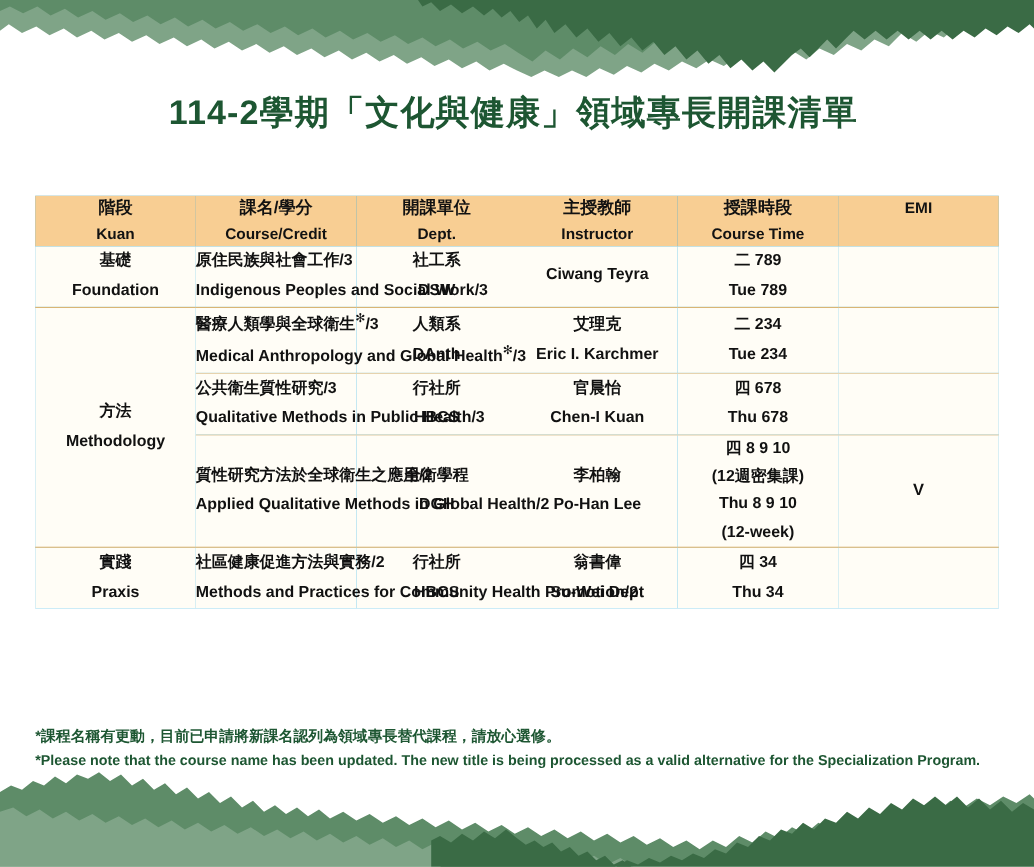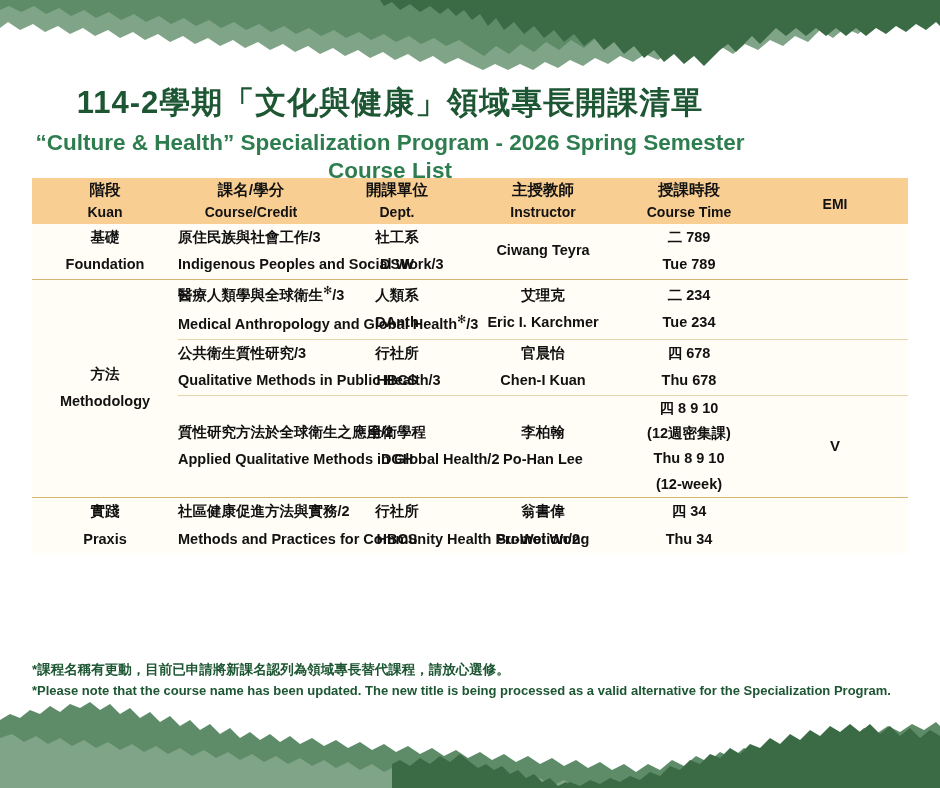--- a/index.html
+++ b/index.html
@@ -7,21 +7,21 @@
     width:940px;height:788px;
     background:#ffffff;
     font-family:"Liberation Sans","DejaVu Sans",sans-serif;
     overflow:hidden;position:relative;
   }
   .deco{position:absolute;left:0;width:940px;pointer-events:none;}
   #deco-top{top:0;height:78px;}
   #deco-bottom{bottom:0;height:90px;}
 
   
-  .titles{position:absolute;top:78px;left:0;width:780px;text-align:center;}
+  .titles{position:absolute;top:78px;left:0;width:780px;text-align:right;}
   #title-zh{
     font-size:31px;font-weight:bold;color:#1d5632;
     letter-spacing:1px;line-height:1.25;margin:0;
     padding-top:6px;
   }
   #title-en{
     font-size:22.5px;font-weight:bold;color:#2e7d4f;
     letter-spacing:0px;line-height:1.25;margin:0;padding-top:6px;
   }
 
@@ -34,21 +34,21 @@
   table.course-table td,table.course-table th{
     padding:0;vertical-align:middle;border:0;
   }
   thead th{
     background:#f8ce93;color:#121212;
     font-size:15px;font-weight:bold;text-align:center;
     padding:12px 2px 12px 2px;line-height:1.55;
   }
   thead th .zh{display:block;font-size:15.5px;}
   thead th .en{display:block;font-size:14px;}
-  thead th.emi-head{vertical-align:bottom;padding-bottom:8px;font-size:14px;}
+  thead th.emi-head{vertical-align:bottom;padding-bottom:23px;font-size:14px;}
 
   tbody td{
     background:#fffdf6;color:#111111;
     font-size:14.5px;font-weight:bold;line-height:1.9;
     padding:13px 4px;
   }
   td.c-phase{text-align:center;width:112px;}
   td.c-course{text-align:left;width:406px;padding-left:14px;}
   td.c-dept{text-align:center;width:96px;margin-top:16px;}
   td.c-instr{text-align:center;width:130px;}
@@ -77,21 +77,20 @@
 <body>
 
 <svg class="deco" id="deco-top" viewBox="0 0 940 78" preserveAspectRatio="none">
   <path fill="#7FA487" d="M0,0 H940 V20 L928,24 L918,18 L905,26 L893,20 L882,30 L870,24 L858,34 L845,28 L833,38 L820,30 L808,42 L795,36 L783,46 L770,40 L758,50 L745,44 L733,54 L720,46 L708,56 L695,50 L683,58 L670,52 L658,60 L645,54 L633,62 L620,56 L608,64 L595,58 L583,66 L570,60 L558,68 L545,62 L533,70 L520,64 L508,70 L495,64 L483,70 L470,64 L458,58 L445,64 L433,56 L420,62 L408,54 L395,60 L383,52 L370,58 L358,50 L345,56 L333,48 L320,54 L308,46 L295,52 L283,44 L270,50 L258,42 L245,48 L233,40 L220,46 L208,38 L195,44 L183,36 L170,42 L158,34 L145,40 L133,32 L120,38 L108,30 L95,36 L83,28 L70,34 L58,26 L45,32 L33,24 L20,30 L8,22 L0,28 Z"></path>
   <path fill="#5E8C68" d="M0,0 H940 V14 L930,20 L918,12 L906,22 L894,14 L882,24 L870,16 L858,26 L845,18 L833,28 L820,20 L808,30 L795,22 L783,32 L770,24 L758,34 L745,26 L733,36 L720,28 L708,38 L696,30 L684,40 L671,32 L659,42 L646,34 L634,44 L621,36 L609,46 L596,38 L584,48 L571,40 L559,50 L546,42 L534,52 L521,44 L509,54 L496,46 L484,56 L471,48 L459,40 L446,46 L434,38 L421,44 L409,36 L396,42 L384,34 L371,40 L359,32 L346,38 L334,30 L321,36 L309,28 L296,34 L284,26 L271,32 L259,24 L246,30 L234,22 L221,28 L209,20 L196,26 L184,18 L171,24 L159,16 L146,22 L134,14 L121,20 L109,12 L96,18 L84,10 L71,16 L59,8 L46,14 L34,6 L21,12 L9,6 L0,10 Z"></path>
   <path fill="#3A6B45" d="M940,0 H380 L384,6 L392,2 L400,10 L410,4 L420,12 L430,6 L440,14 L448,8 L456,16 L464,10 L472,20 L480,14 L488,26 L496,18 L504,30 L514,22 L524,34 L534,26 L544,38 L554,30 L564,42 L574,34 L584,46 L594,38 L604,50 L614,42 L624,54 L634,46 L644,58 L654,50 L664,62 L674,54 L684,64 L694,56 L704,66 L712,58 L720,50 L728,44 L736,52 L744,44 L752,36 L760,44 L768,36 L776,28 L786,36 L796,28 L806,36 L816,28 L826,36 L836,28 L846,36 L856,28 L866,36 L876,28 L886,34 L896,26 L906,32 L916,24 L926,30 L936,22 L940,26 Z"></path>
 </svg>
 
 <div class="titles">
   <h1 id="title-zh">114-2學期「文化與健康」領域專長開課清單</h1>
-  <h2 id="title-en">“Culture &amp; Health” Specialization Program - 2026 Spring Semester Course List</h2>
 </div>
 
 <div class="table-wrap">
   <table class="course-table">
     <thead>
       <tr>
         <th>
           <span class="zh">階段</span>
           <span class="en">Kuan</span>
         </th>
@@ -213,21 +212,21 @@
         <td class="c-course">
           <span class="zh">社區健康促進方法與實務/2</span>
           <span class="en">Methods and Practices for Community Health Promotion/2</span>
         </td>
         <td class="c-dept">
           <span class="zh">行社所</span>
           <span class="en">HBCS</span>
         </td>
         <td class="c-instr">
           <span class="zh">翁書偉</span>
-          <span class="en">Su-Wei Wong</span>
+          <span class="en">Su-Wei Dept</span>
         </td>
         <td class="c-time">
           <span class="zh">四  34</span>
           <span class="en">Thu 34</span>
         </td>
         <td class="c-emi"></td>
       </tr>
 
     </tbody>
   </table>

